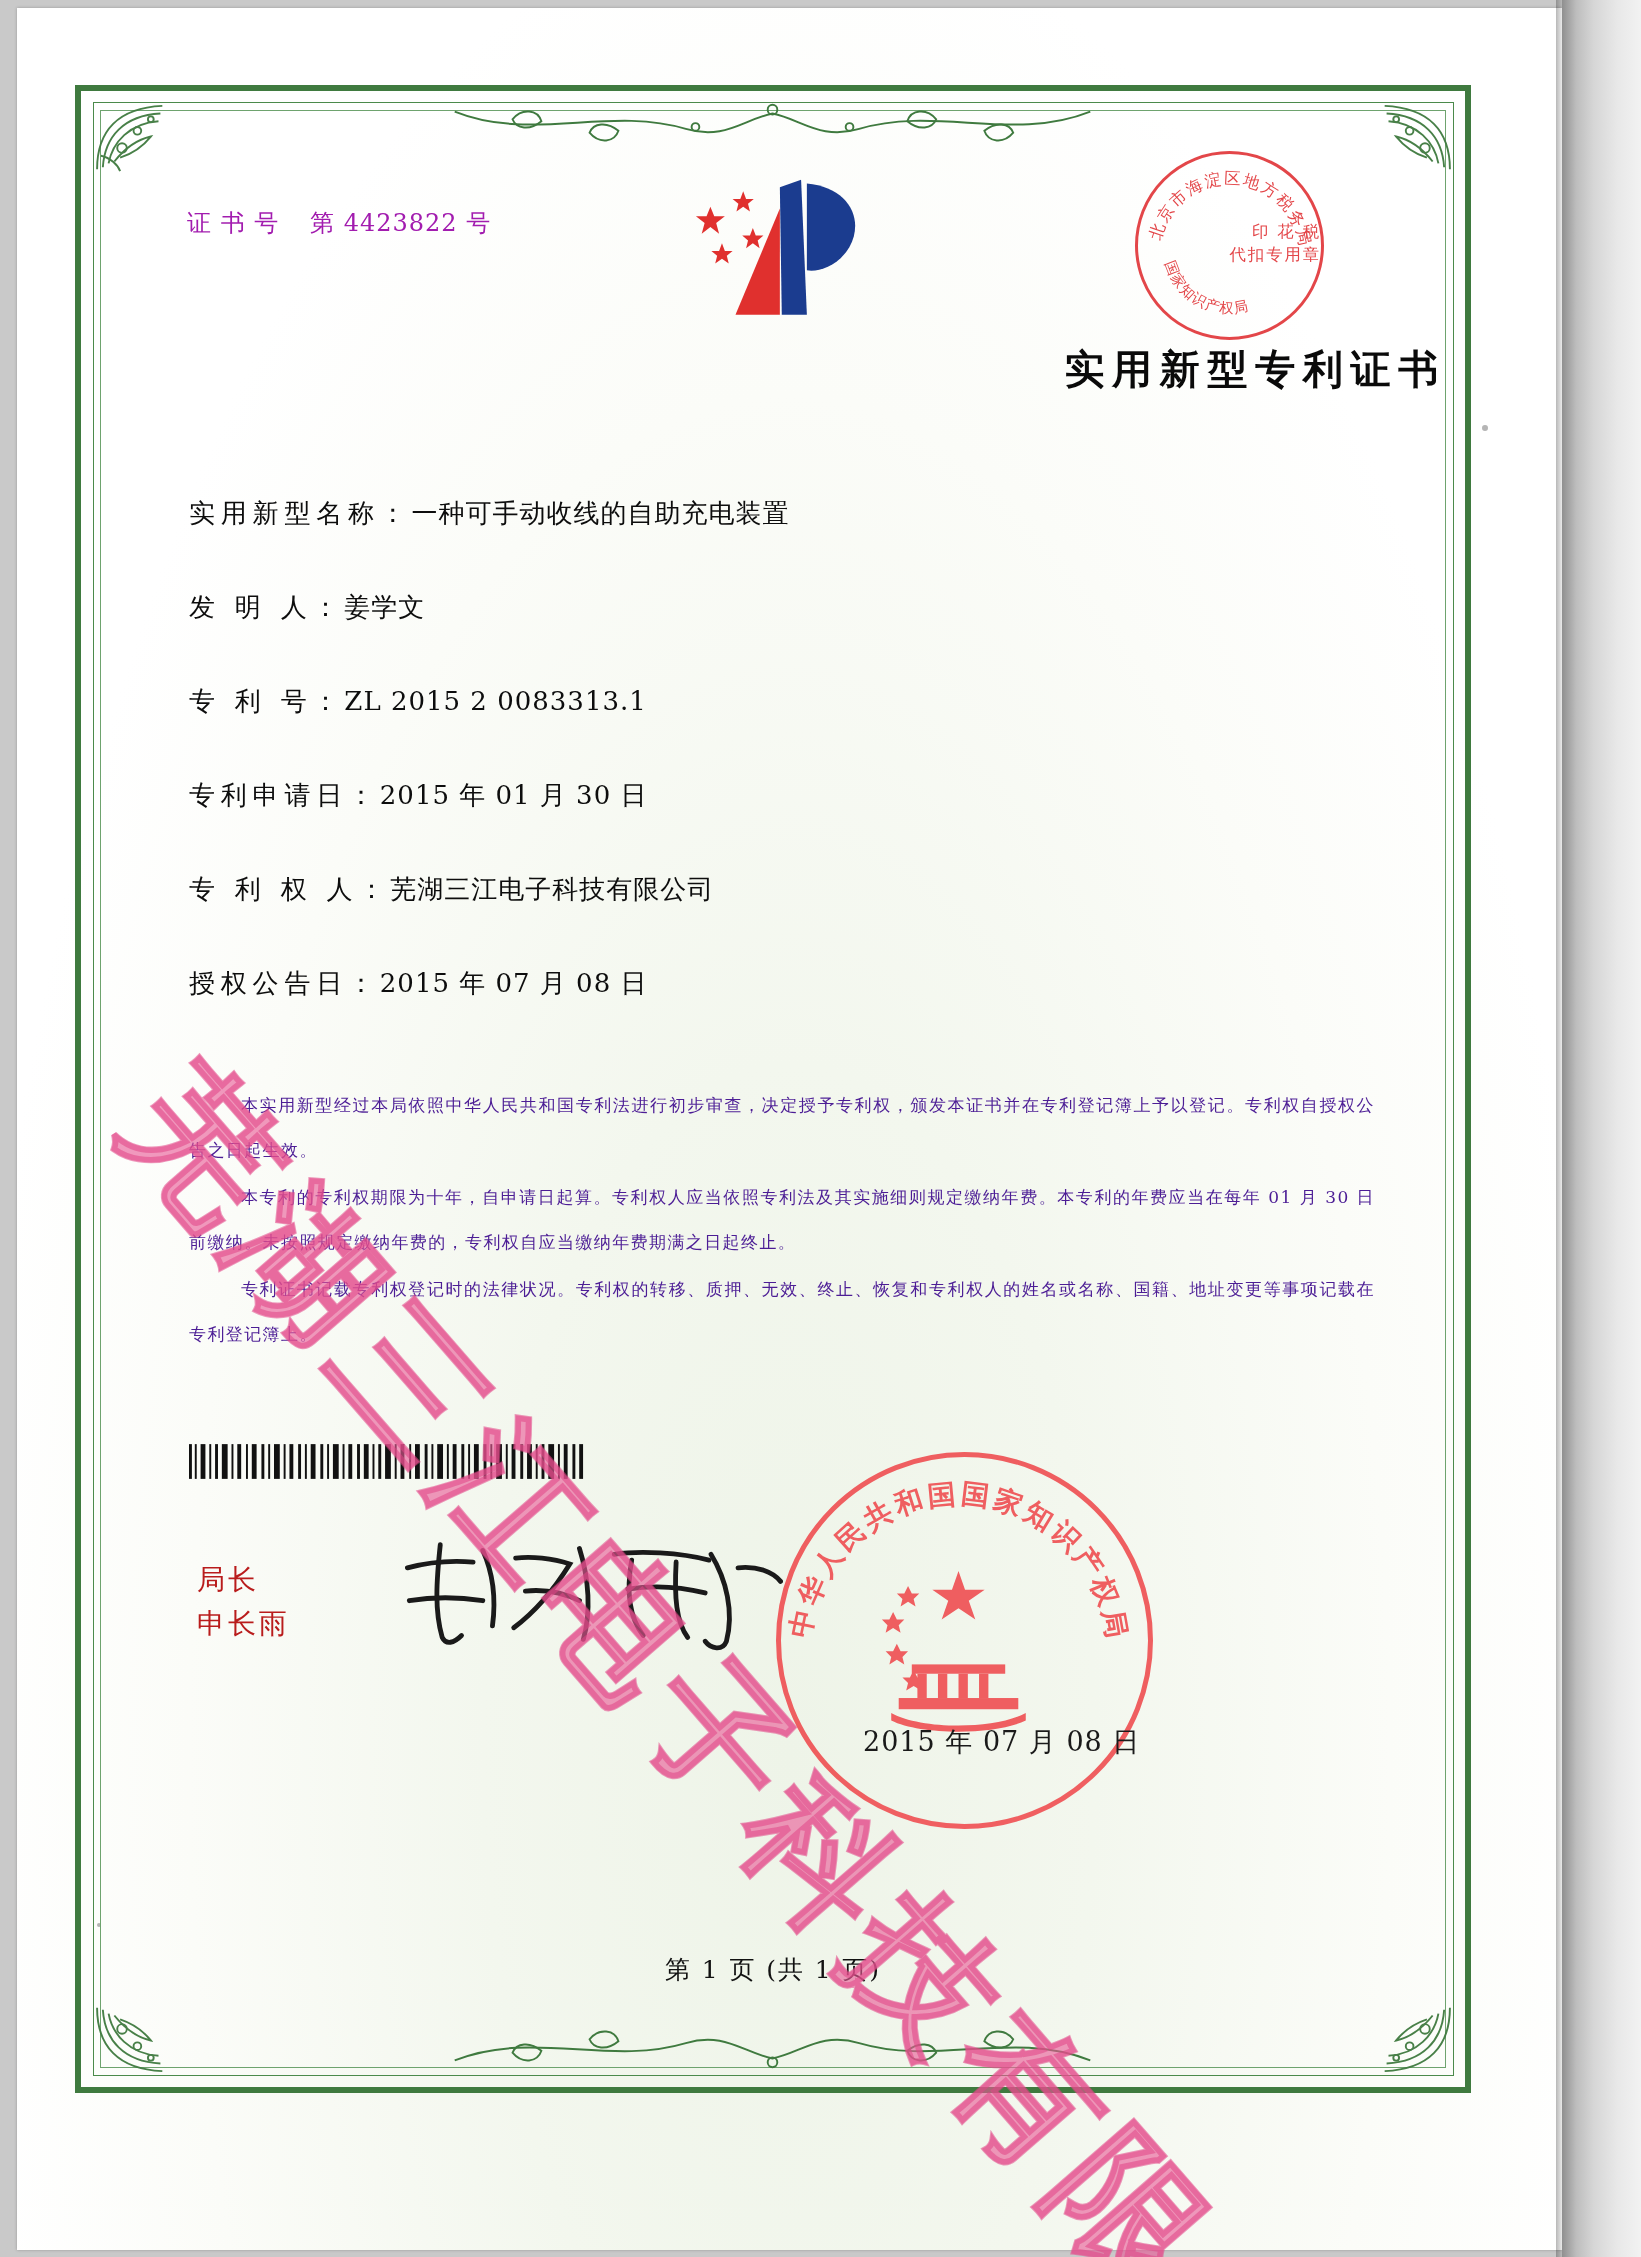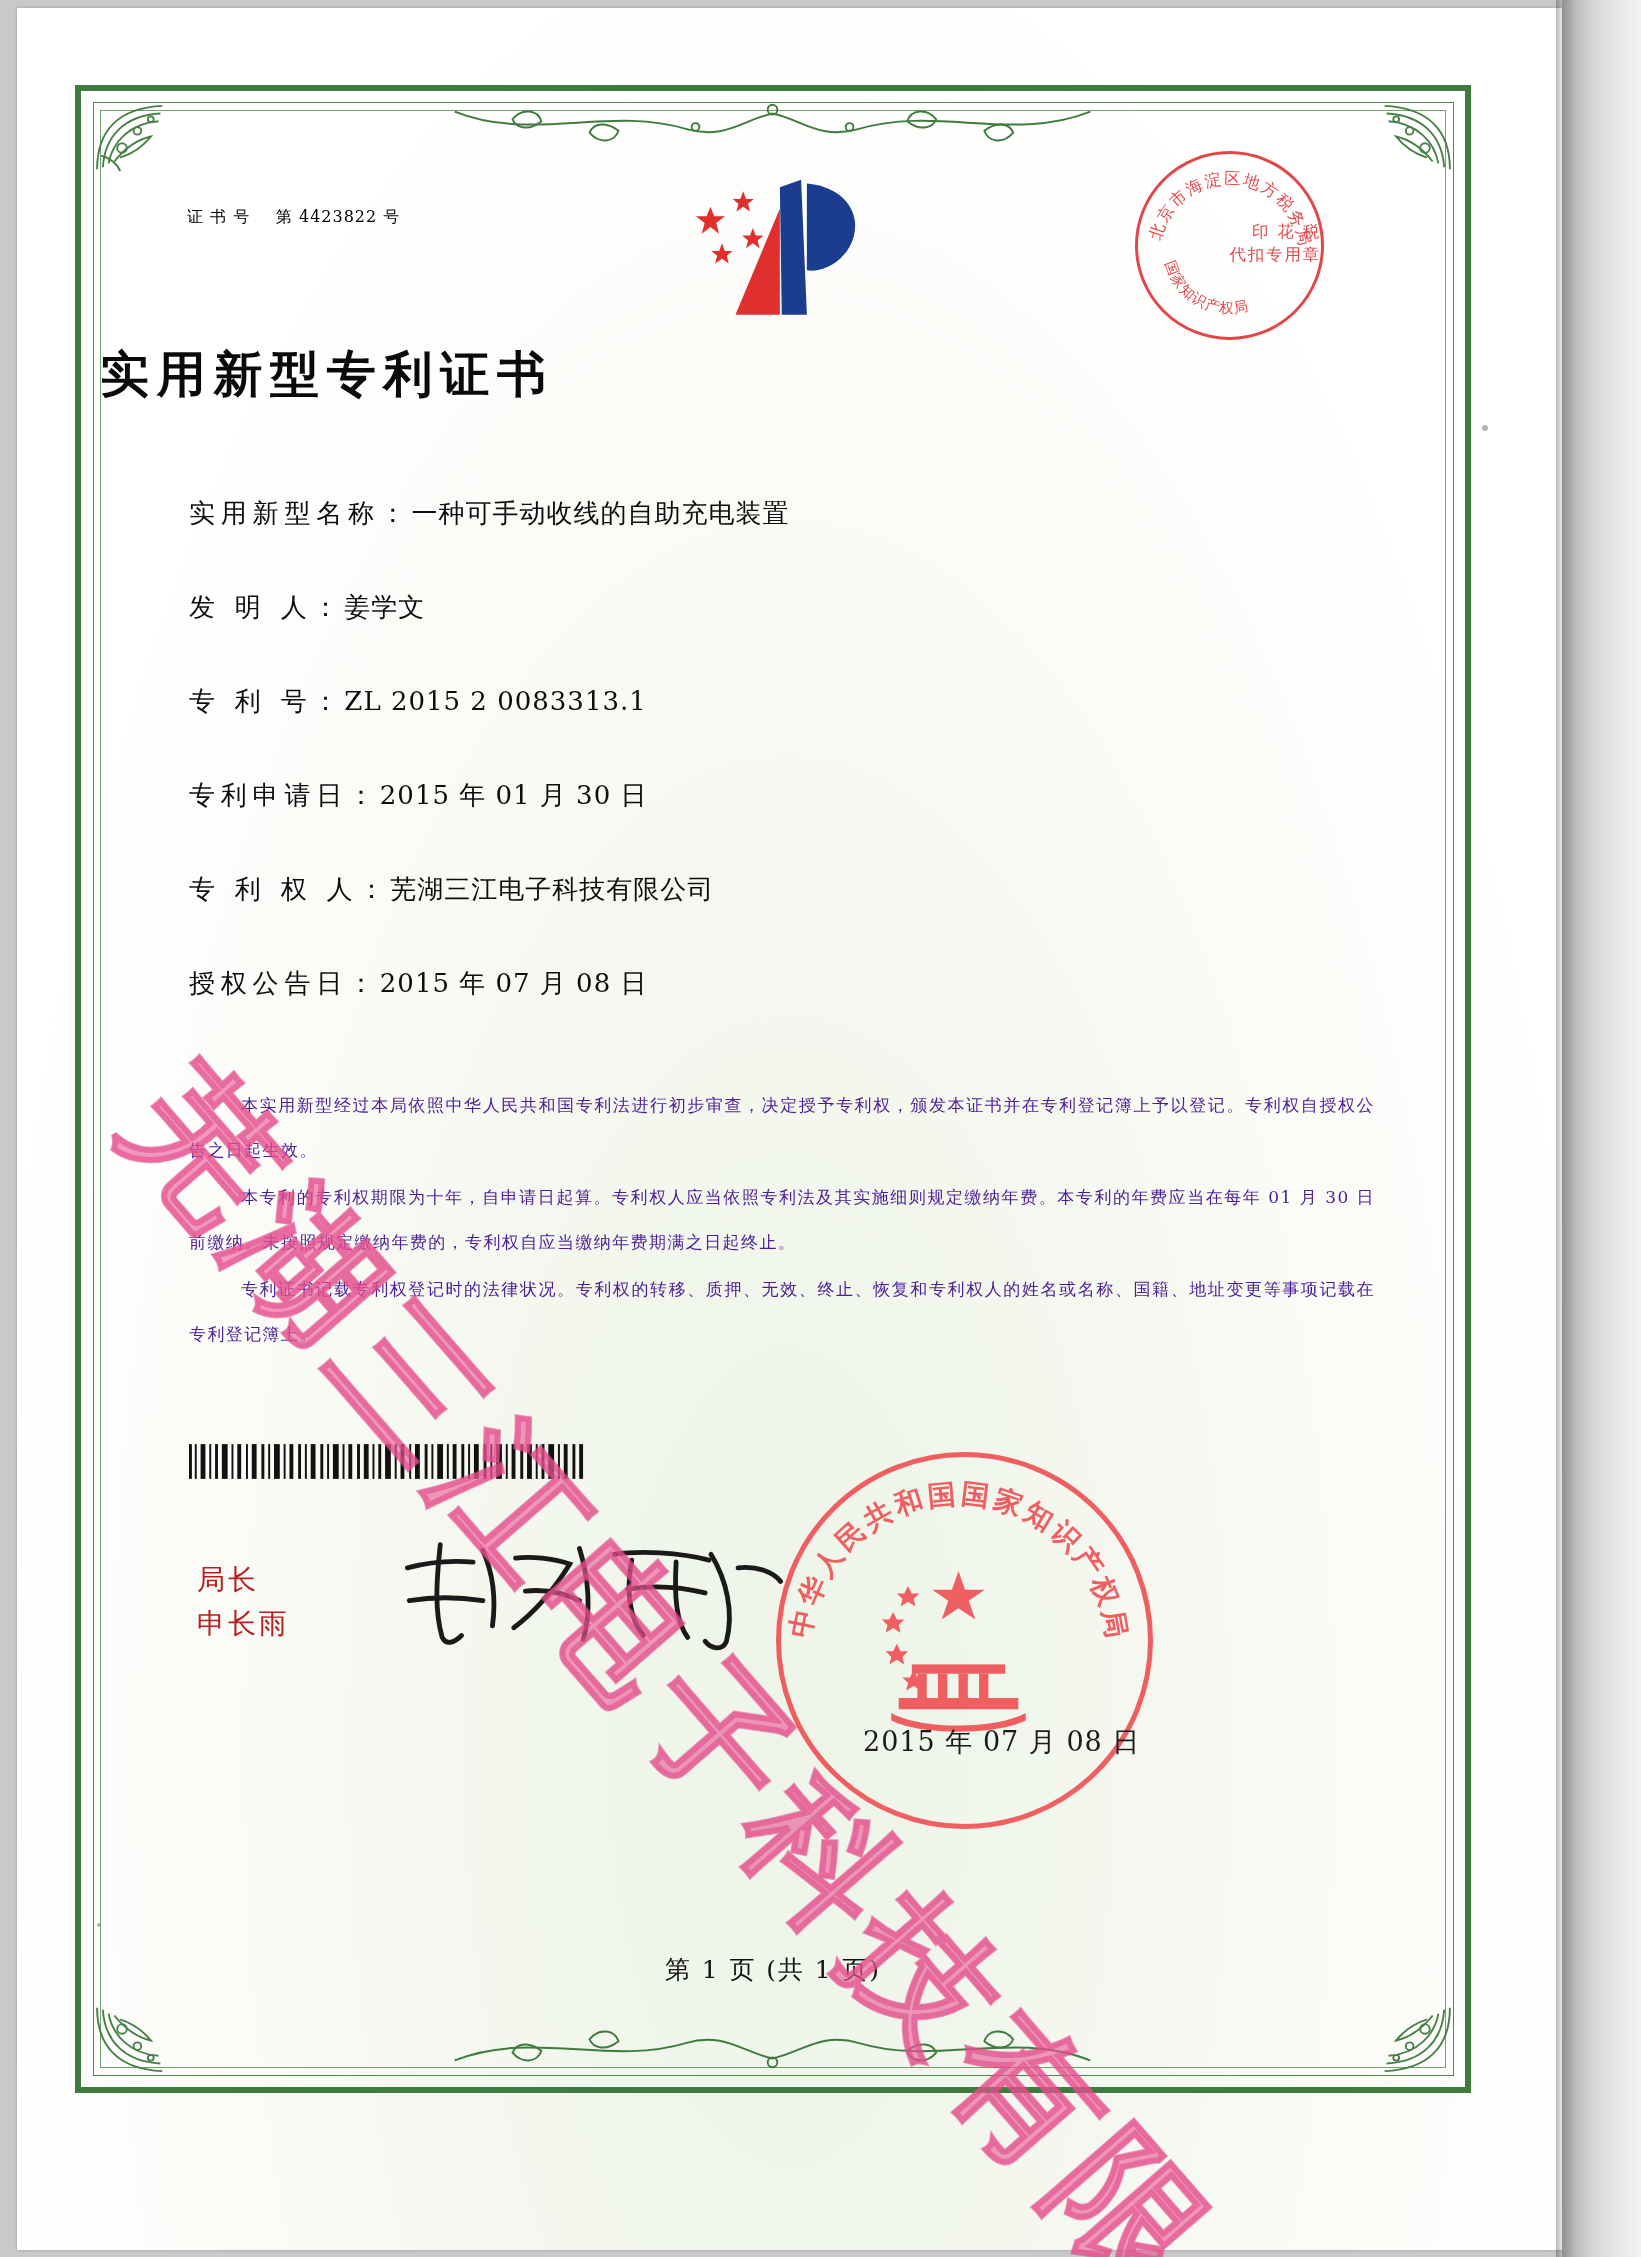--- a/index.html
+++ b/index.html
@@ -97,39 +97,39 @@
   
   #content {
     position: absolute;
     left: 100px; top: 110px;
     width: 1346px; height: 1958px;
   }
 
   .cert-no {
     position: absolute;
     left: 87px; top: 97px;
-    font-size: 16px;
+    font-size: 24px;
     letter-spacing: 1px;
-    color: #000000;
+    color: #a21caf;
     white-space: nowrap;
   }
 
   
   .logo {
     position: absolute;
     left: 560px; top: 60px;
     width: 232px; height: 164px;
   }
 
   .title {
     position: absolute;
     left: 0; top: 232px;
     width: 1346px;
-    text-align: left;
-    font-size: 49px;
+    text-align: right;
+    font-size: 40px;
     font-weight: bold;
     letter-spacing: 7.7px;
     color: #0a0a0a;
     font-family: "DejaVu Serif", "Liberation Serif", serif;
   }
 
   
   .seal-tax {
     position: absolute;
     left: 1035px; top: 41px;

